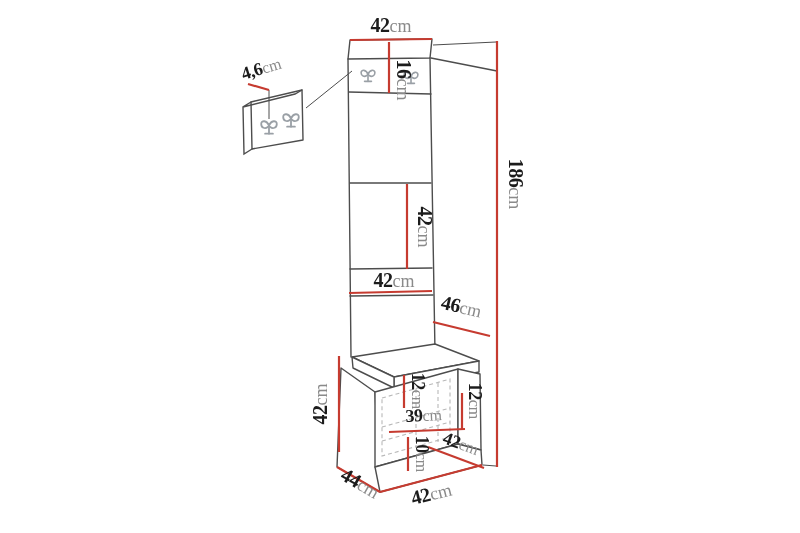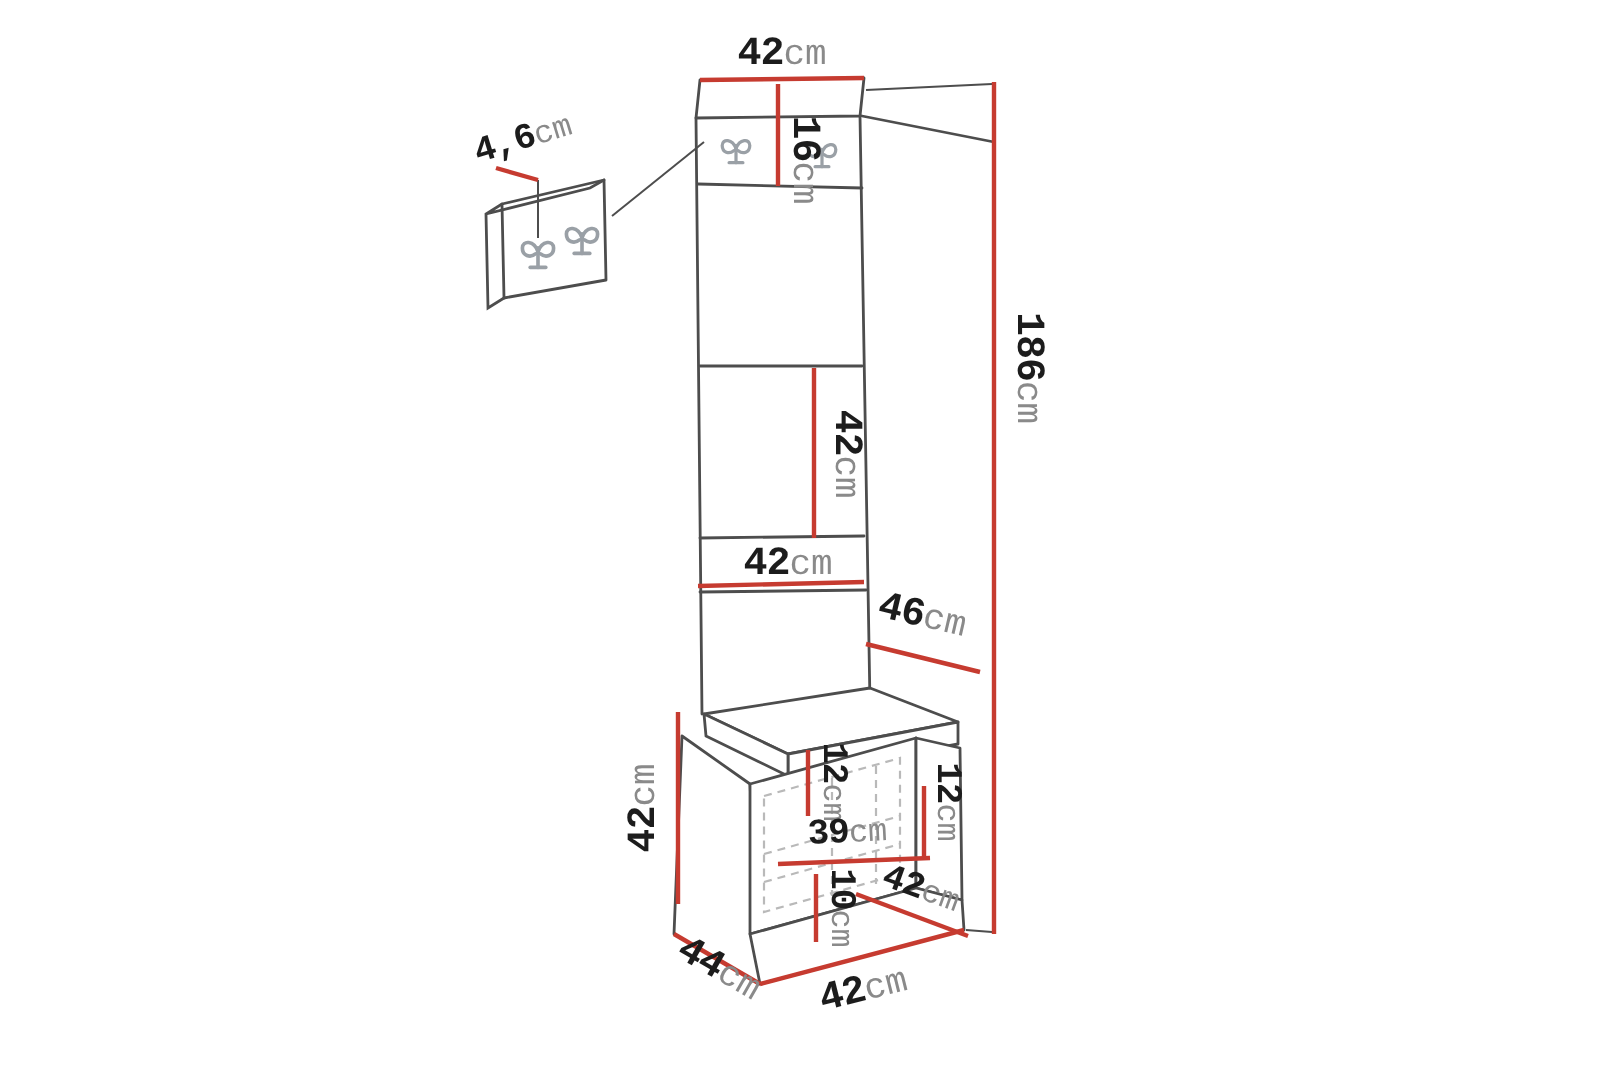--- a/index.html
+++ b/index.html
@@ -1,18 +1,18 @@
 <!DOCTYPE html>
 <html style="--c-dimension_line: #c63b30; --c-drawing_line: #4d4d4d; --c-hook_gray: #9aa0a6; --c-number_text: #1c1c1c; --c-unit_text: #8a8a8a; --c-background: #ffffff;"><head>
 <meta charset="utf-8">
 <style>
   html,body{margin:0;padding:0;background:#fff;}
   .stage{
     position:relative;width:800px;height:533px;background:var(--c-background,#fff);
-    font-family:Liberation Mono, monospace;overflow:hidden;
+    font-family:Liberation Serif, serif;overflow:hidden;
   }
   svg{display:block}
   .outline{fill:#ffffff;stroke:var(--c-drawing_line,#4d4d4d);stroke-width:1.4;stroke-linejoin:round;}
   .edge{fill:none;stroke:var(--c-drawing_line,#4d4d4d);stroke-width:1.4;stroke-linecap:round;}
   .thin{fill:none;stroke:var(--c-drawing_line,#4d4d4d);stroke-width:1;}
   .dash{fill:none;stroke:#b9b9b9;stroke-width:1.1;stroke-dasharray:4 3;}
   .redline{fill:none;stroke:var(--c-dimension_line,#c63b30);stroke-width:2.2;stroke-linecap:butt;}
   .hook{fill:none;stroke:var(--c-hook_gray,#9aa0a6);stroke-width:1.4;stroke-linecap:round;}
   .dim .num{font-weight:700;font-size:20px;fill:var(--c-number_text,#1c1c1c);letter-spacing:-0.5px;}
   .dim .unit{font-weight:400;font-size:18px;fill:var(--c-unit_text,#8a8a8a);}

